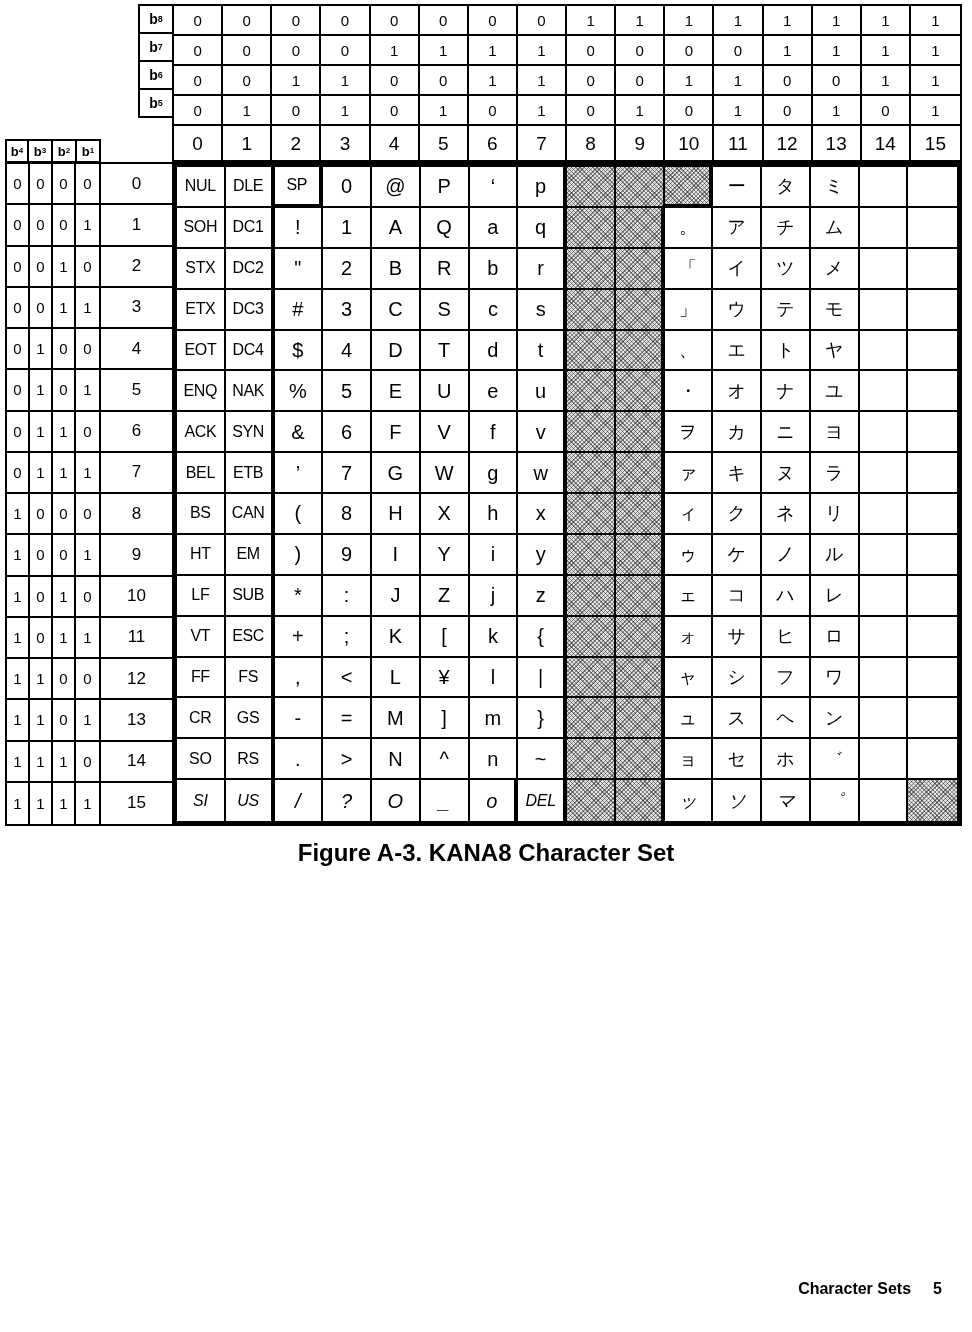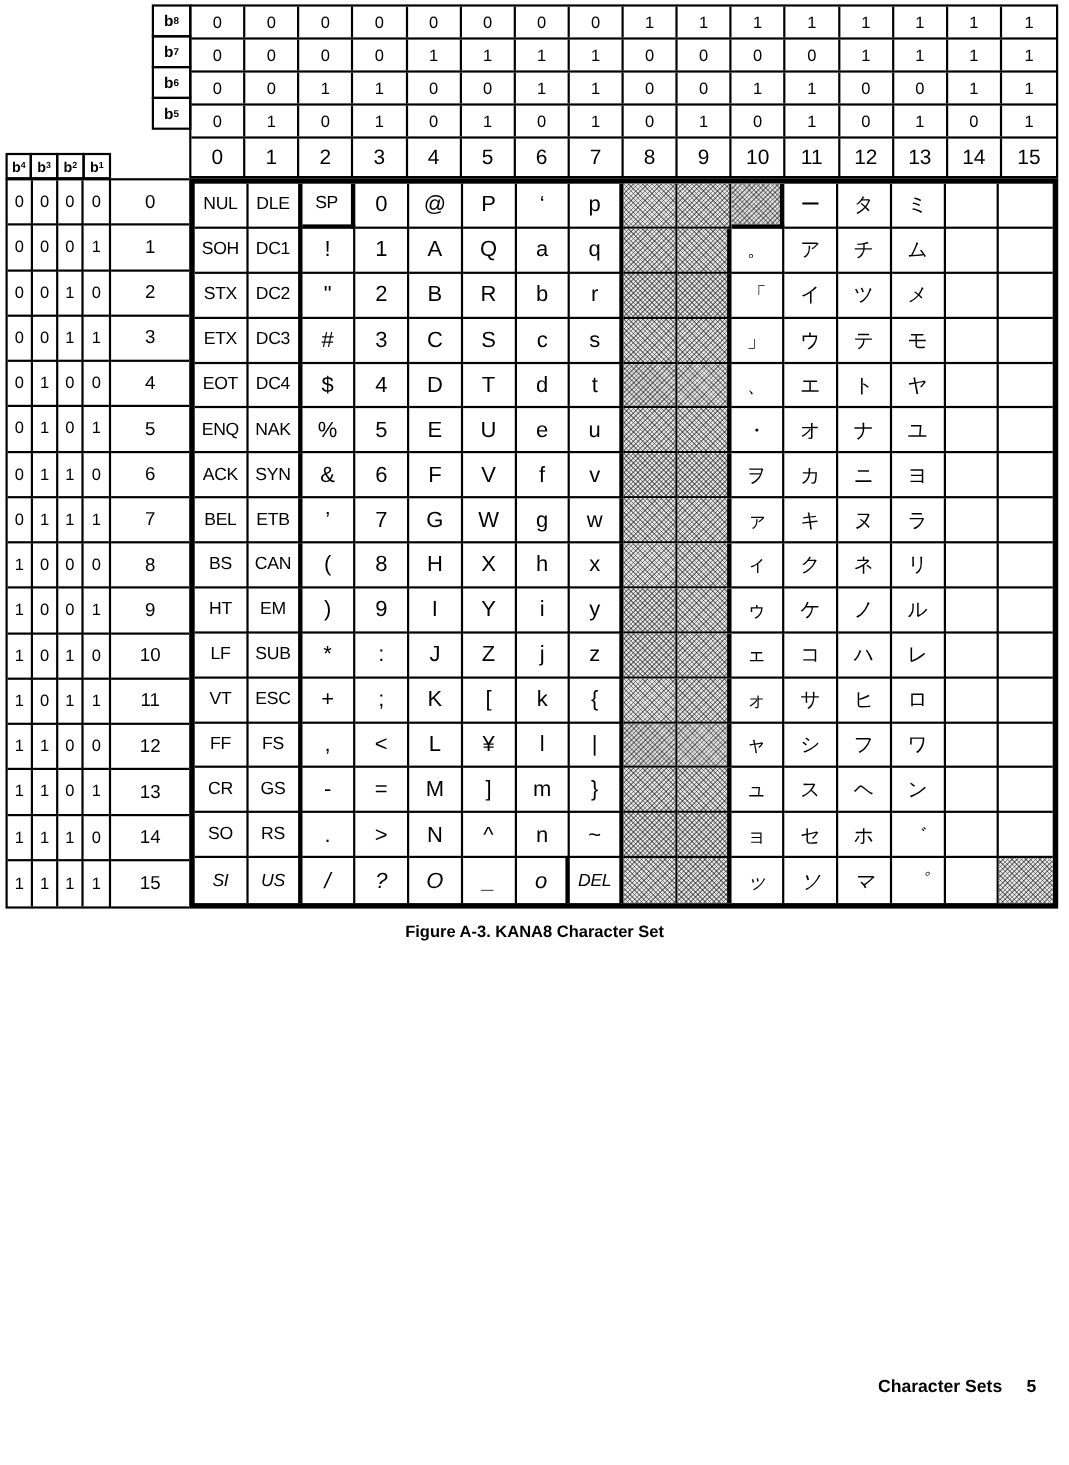--- a/index.html
+++ b/index.html
@@ -91,23 +91,23 @@
   .cell.shaded {
     background-color:#e3e3e3;
     background-image:
       repeating-linear-gradient(45deg,  rgba(0,0,0,0.42) 0 1px, transparent 1px 3px),
       repeating-linear-gradient(135deg, rgba(0,0,0,0.42) 0 1px, transparent 1px 3px);
   }
 
   
   #caption {
     left:0; top:839px; width:972px; text-align:center;
-    font-size:15px; font-weight:bold;
-  }
-  #footer { top:1252px; right:30px; font-size:16px; font-weight:bold; }
+    font-size:24px; font-weight:bold;
+  }
+  #footer { top:1280px; right:30px; font-size:16px; font-weight:bold; }
   #footer .pgnum { margin-left:22px; }
 </style>
 </head>
 <body>
 
 <div id="top-bit-labels" class="abs">
     <div class="tb-label">b<sub>8</sub></div>
     <div class="tb-label">b<sub>7</sub></div>
     <div class="tb-label">b<sub>6</sub></div>
     <div class="tb-label">b<sub>5</sub></div>

